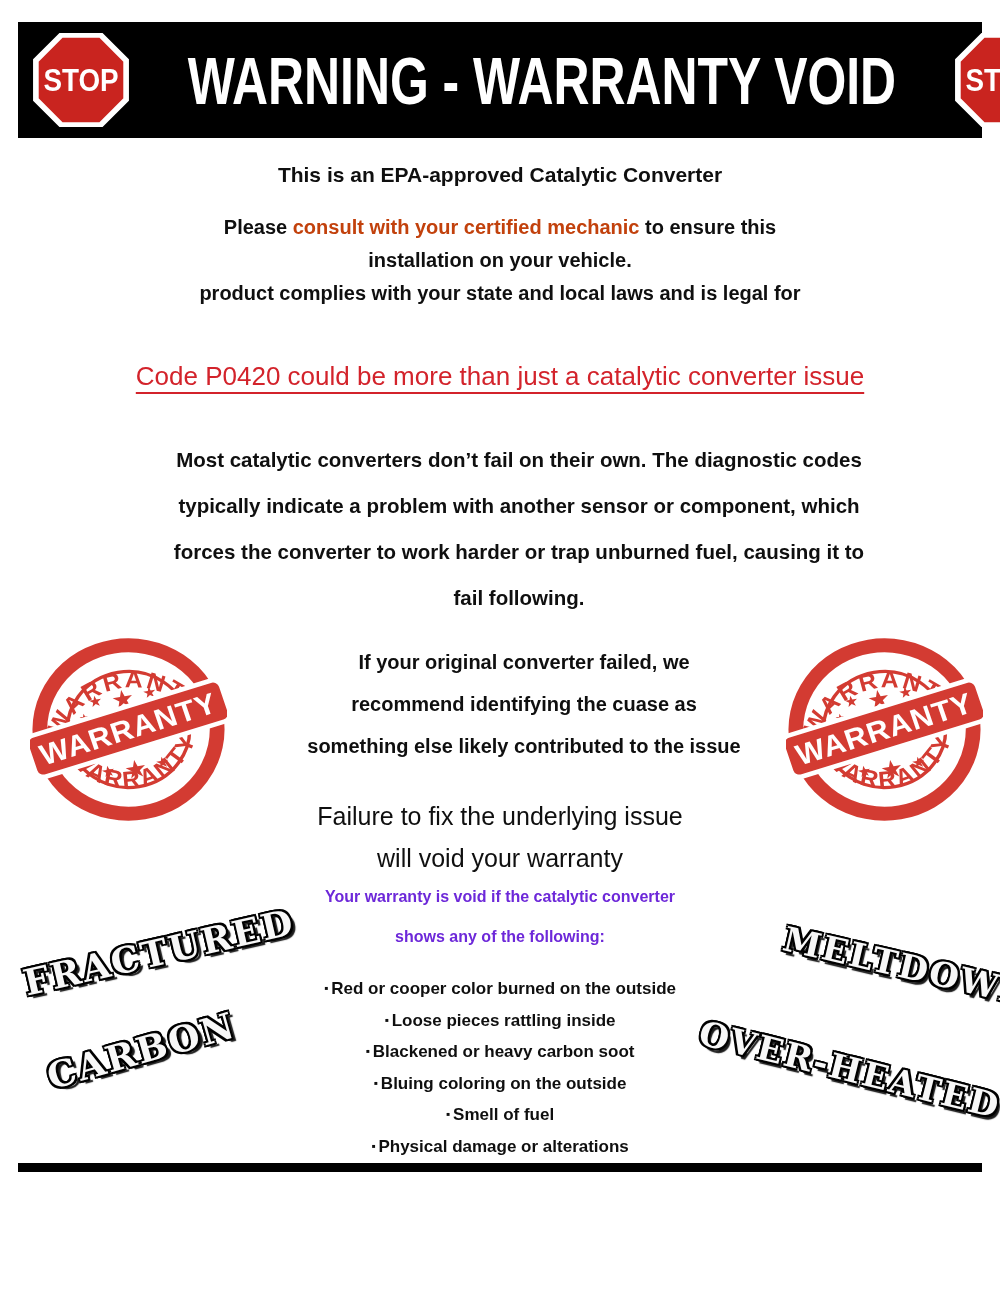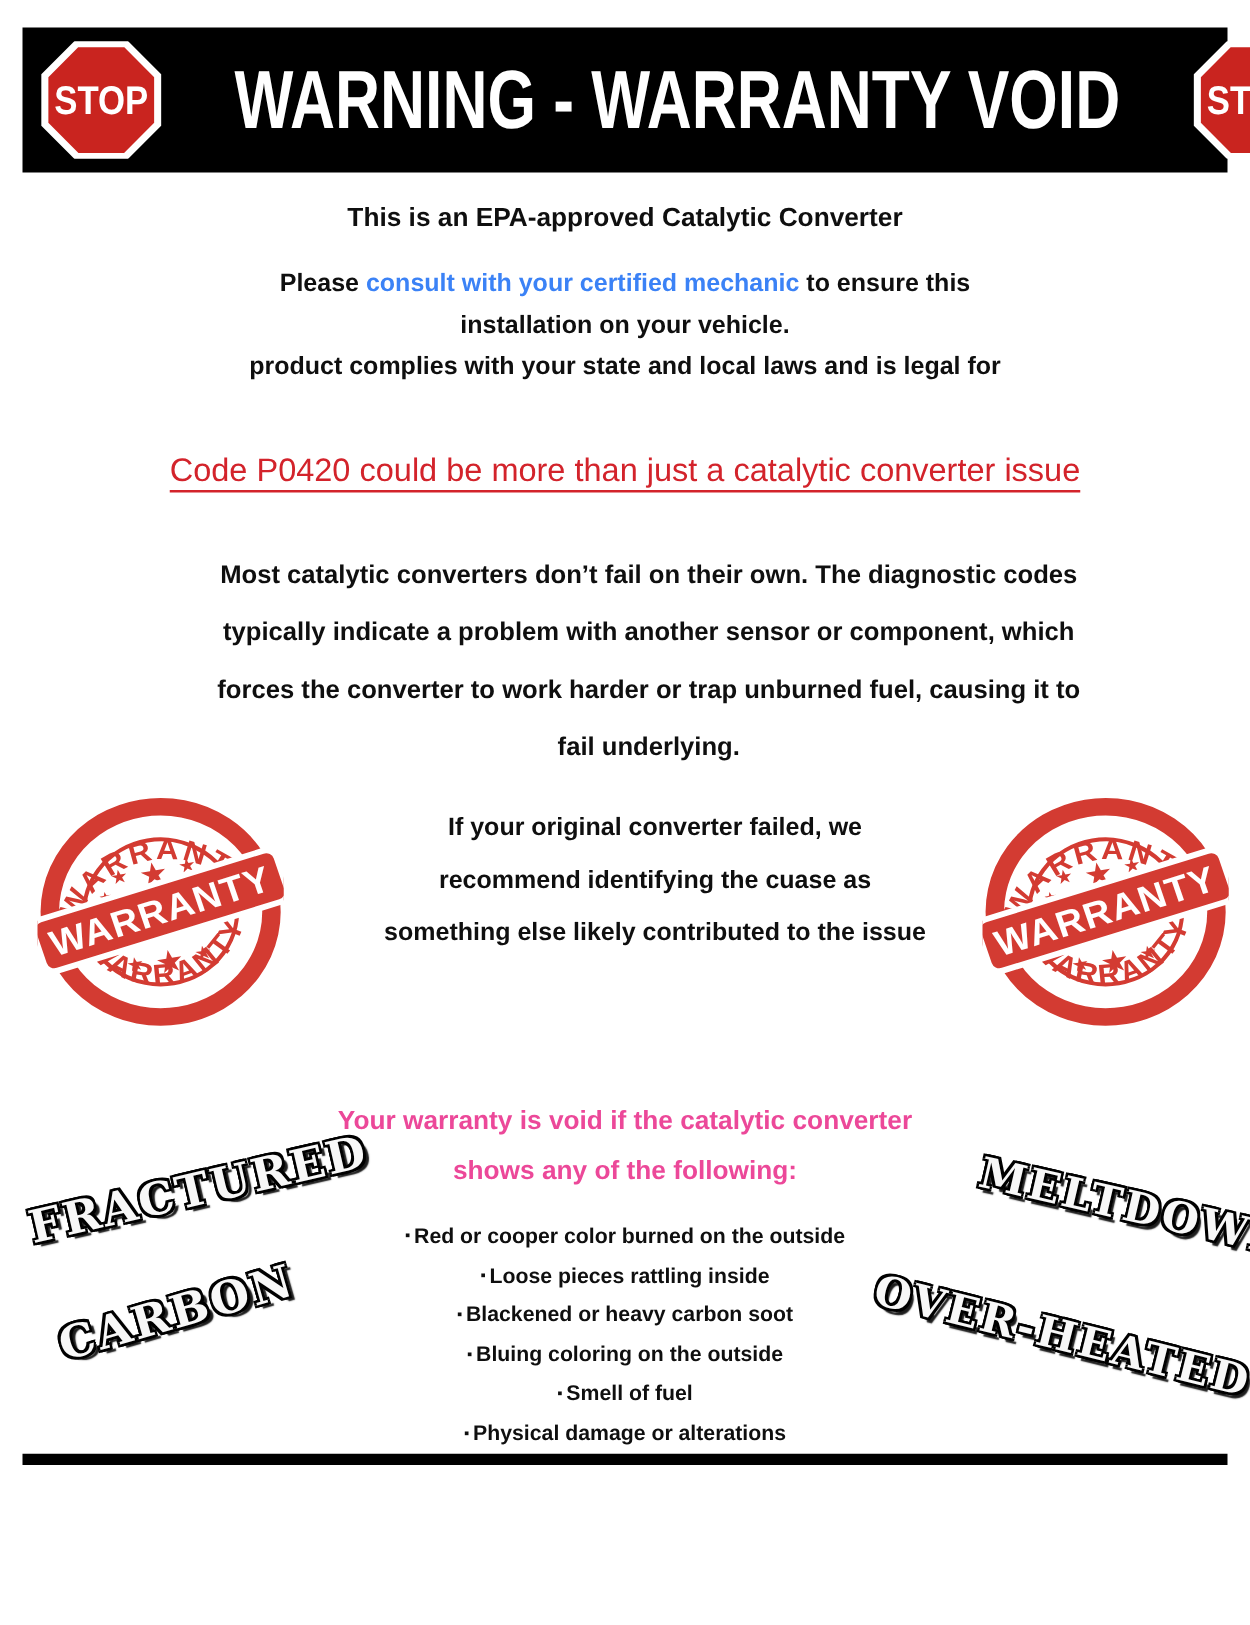--- a/index.html
+++ b/index.html
@@ -21,29 +21,29 @@
   .stop-text { font:bold 34px "Liberation Sans", sans-serif; fill:#ffffff; }
   .banner-title-wrap { flex:1; text-align:right; overflow:visible; }
   .banner-title {
     display:inline-block; white-space:nowrap; color:#ffffff; font-weight:bold;
     font-size:58px; letter-spacing:0px; transform:scale(0.86, 1.14);
   }
 
   
   .epa-line   { top:161px; font-size:21px; font-weight:bold; line-height:28px; }
   .consult    { top:211px; font-size:20px; font-weight:bold; line-height:33px; }
-  .red        { color:#3b82f6; }
+  .red        { color:#c2410c; }
   .code-head  {
     top:361px; font-size:26px; font-weight:normal; color:#d3232b;
     text-decoration:underline; text-underline-offset:7px; text-decoration-thickness:2px;
   }
   .diagnosis  { top:437px; font-size:20.5px; font-weight:bold; line-height:46px;padding-left:38px; }
   .recommend  { top:641px; font-size:20px; font-weight:bold; line-height:42px;margin-left:24px; }
   .failure    { top:795px; font-size:25px; font-weight:normal; line-height:42px; }
-  .void-head  { top:877px; font-size:21px; font-weight:bold; color:#ec4899; line-height:40px; }
+  .void-head  { top:877px; font-size:16px; font-weight:bold; color:#6d28d9; line-height:40px; }
 
   
   .symptoms { top:974px; list-style:none; font-size:17px; font-weight:bold; line-height:29.5px; }
   .symptoms li::before { content:"▪"; font-size:12px; margin-right:3px; position:relative; top:-2px; }
 
   
   .stamp { position:absolute; top:636px; width:197px; height:187px; }
   .stamp-left  { left:30px; }
   .stamp-right { left:786px; }
   .stamp-arc  { font:bold 25px "Liberation Sans", sans-serif; fill:#d33b32; letter-spacing:2.5px; }
@@ -91,21 +91,21 @@
     <div>installation on your vehicle.</div>
     <div>product complies with your state and local laws and is legal for</div>
   </div>
 
   <div class="abs-center code-head">Code P0420 could be more than just a catalytic converter issue</div>
 
   <div class="abs-center diagnosis">
     <div>Most catalytic converters don’t fail on their own. The diagnostic codes</div>
     <div>typically indicate a problem with another sensor or component, which</div>
     <div>forces the converter to work harder or trap unburned fuel, causing it to</div>
-    <div>fail underlying.</div>
+    <div>fail following.</div>
   </div>
 
   <svg class="stamp stamp-left" viewBox="0 0 200 200" preserveAspectRatio="none">
     <defs>
       <path id="arcT-L" d="M 26,114 A 76,76 0 0 1 174,114"></path>
       <path id="arcB-L" d="M 33,118 A 73,73 0 0 0 167,118"></path>
     </defs>
     <g transform="rotate(-10 100 100)">
       <circle cx="100" cy="100" r="90" fill="#ffffff" stroke="#d33b32" stroke-width="15"></circle>
       <circle cx="100" cy="100" r="62" fill="none" stroke="#d33b32" stroke-width="3.5"></circle>
@@ -150,20 +150,24 @@
       <text class="ribbon-text" x="100" y="110" text-anchor="middle">WARRANTY</text>
     </g>
   </svg>
 
   <div class="abs-center recommend">
     <div>If your original converter failed, we</div>
     <div>recommend identifying the cuase as</div>
     <div>something else likely contributed to the issue</div>
   </div>
 
+  <div class="abs-center failure">
+    <div>Failure to fix the underlying issue</div>
+    <div>will void your warranty</div>
+  </div>
 
   <div class="abs-center void-head">
     <div>Your warranty is void if the catalytic converter</div>
     <div>shows any of the following:</div>
   </div>
 
   <div class="decor decor-fractured">FRACTURED</div>
   <div class="decor decor-carbon">CARBON</div>
   <div class="decor decor-meltdown">MELTDOWN</div>
   <div class="decor decor-overheated">OVER-HEATED</div>

